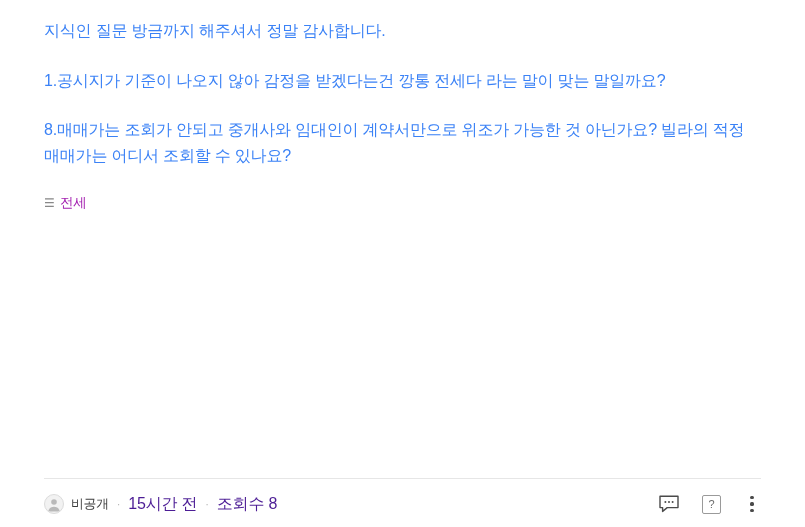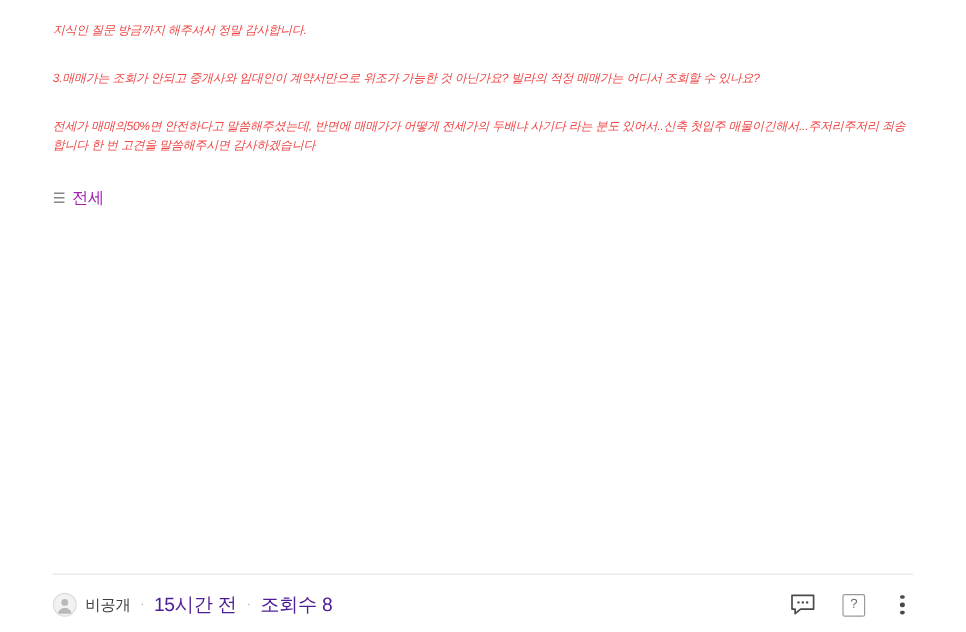--- a/index.html
+++ b/index.html
@@ -37,25 +37,24 @@
     font-weight: 700;
     letter-spacing: -0.4px;
     color: #111;
     margin-left: 16px;
     line-height: 1.2;
     white-space: nowrap;
   }
   
   .body {
     margin-top: 18px;
-    font-size: 10px;
+    font-size: 16px;
     line-height: 1.6;
-    color: #ef4444;
+    color: #3b82f6;
     letter-spacing: -0.2px;
-    font-style: italic;
   }
   .para {
     margin: 0 0 24px 0;
     max-width: 712px;
   }
   .para:last-child { margin-bottom: 0; }
   
   .tag-row {
     margin-top: 26px;
     display: flex;
@@ -151,22 +150,22 @@
   }
 </style>
 </head>
 <body>
 
 <div class="page">
 
 
   <div class="body">
     <p class="para">지식인 질문 방금까지 해주셔서 정말 감사합니다.</p>
-    <p class="para">3.매매가는 조회가 안되고 중개사와 임대인이 계약서만으로 위조가 가능한 것 아닌가요? 빌라의 적정 매매가는 어디서 조회할 수 있나요?</p>
-    <p class="para">전세가 매매의50%면 안전하다고 말씀해주셨는데, 반면에 매매가가 어떻게 전세가의 두배냐 사기다 라는 분도 있어서..신축 첫입주 매물이긴해서...주저리주저리 죄송합니다 한 번 고견을 말씀해주시면 감사하겠습니다</p>
+    <p class="para">1.공시지가 기준이 나오지 않아 감정을 받겠다는건 깡통 전세다 라는 말이 맞는 말일까요?</p>
+    <p class="para">8.매매가는 조회가 안되고 중개사와 임대인이 계약서만으로 위조가 가능한 것 아닌가요? 빌라의 적정 매매가는 어디서 조회할 수 있나요?</p>
   </div>
 
   <div class="tag-row">
     <span class="tag-icon">☰</span>
     <span class="tag-label">전세</span>
   </div>
 
   <div class="divider"></div>
 
   <div class="footer">

